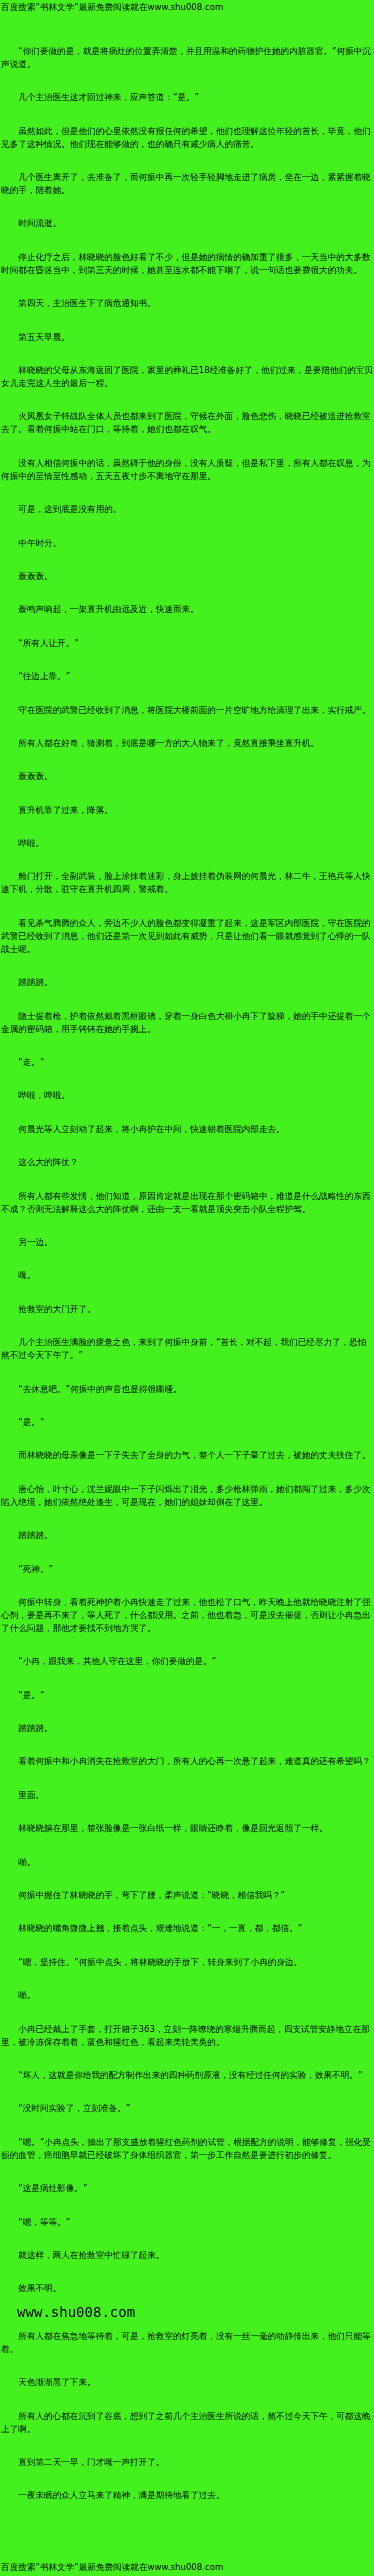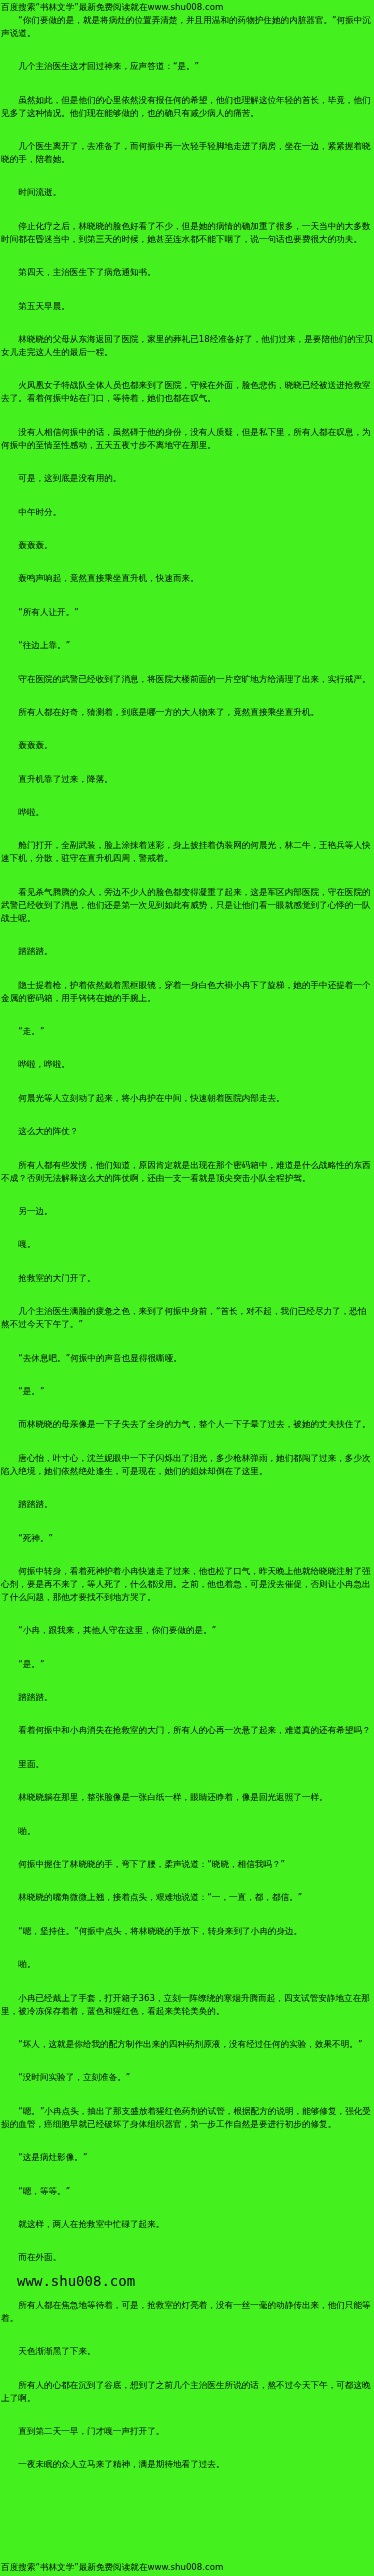--- a/index.html
+++ b/index.html
@@ -10,20 +10,21 @@
     font-size: 8.6px;
     width: 375px;
   }
   #page {
     width: 375px;
     min-height: 2576px;
     display: flex;
     flex-direction: column;
     box-sizing: border-box;
     overflow: hidden;
+    gap: 31px;
   }
   .promo {
     line-height: 11.8px;
     padding: 1.6px 1.1px 0.5px 1.1px;
     white-space: nowrap;
   }
   .promo.footer {
     margin-top: auto;
     padding-bottom: 2.1px;
   }
@@ -60,21 +61,21 @@
       <p class="para">时间流逝。</p>
       <p class="para">停止化疗之后，林晓晓的脸色好看了不少，但是她的病情的确加重了很多，一天当中的大多数时间都在昏迷当中，到第三天的时候，她甚至连水都不能下咽了，说一句话也要费很大的功夫。</p>
       <p class="para">第四天，主治医生下了病危通知书。</p>
       <p class="para">第五天早晨。</p>
       <p class="para">林晓晓的父母从东海返回了医院，家里的葬礼已18经准备好了，他们过来，是要陪他们的宝贝女儿走完这人生的最后一程。</p>
       <p class="para">火凤凰女子特战队全体人员也都来到了医院，守候在外面，脸色悲伤，晓晓已经被送进抢救室去了。看着何振中站在门口，等待着，她们也都在叹气。</p>
       <p class="para">没有人相信何振中的话，虽然碍于他的身份，没有人质疑，但是私下里，所有人都在叹息，为何振中的至情至性感动，五天五夜寸步不离地守在那里。</p>
       <p class="para">可是，这到底是没有用的。</p>
       <p class="para">中午时分。</p>
       <p class="para">轰轰轰。</p>
-      <p class="para">轰鸣声响起，竟然直接乘坐直升机，快速而来。</p>
+      <p class="para">轰鸣声响起，一架直升机由远及近，快速而来。</p>
       <p class="para">“所有人让开。”</p>
       <p class="para">“往边上靠。”</p>
       <p class="para">守在医院的武警已经收到了消息，将医院大楼前面的一片空旷地方给清理了出来，实行戒严。</p>
       <p class="para">所有人都在好奇，猜测着，到底是哪一方的大人物来了，竟然直接乘坐直升机。</p>
       <p class="para">轰轰轰。</p>
       <p class="para">直升机靠了过来，降落。</p>
       <p class="para">哗啦。</p>
       <p class="para">舱门打开，全副武装，脸上涂抹着迷彩，身上披挂着伪装网的何晨光，林二牛，王艳兵等人快速下机，分散，驻守在直升机四周，警戒着。</p>
       <p class="para">看见杀气腾腾的众人，旁边不少人的脸色都变得凝重了起来，这是军区内部医院，守在医院的武警已经收到了消息，他们还是第一次见到如此有威势，只是让他们看一眼就感觉到了心悸的一队战士呢。</p>
       <p class="para">踏踏踏。</p>
@@ -106,21 +107,21 @@
       <p class="para">林晓晓的嘴角微微上翘，接着点头，艰难地说道：“一，一直，都，都信。”</p>
       <p class="para">“嗯，坚持住。”何振中点头，将林晓晓的手放下，转身来到了小冉的身边。</p>
       <p class="para">啪。</p>
       <p class="para">小冉已经戴上了手套，打开箱子363，立刻一阵缭绕的寒烟升腾而起，四支试管安静地立在那里，被冷冻保存着着，蓝色和猩红色，看起来美轮美奂的。</p>
       <p class="para">“坏人，这就是你给我的配方制作出来的四种药剂原液，没有经过任何的实验，效果不明。”</p>
       <p class="para">“没时间实验了，立刻准备。”</p>
       <p class="para">“嗯。”小冉点头，抽出了那支盛放着猩红色药剂的试管，根据配方的说明，能够修复，强化受损的血管，癌细胞早就已经破坏了身体组织器官，第一步工作自然是要进行初步的修复。</p>
       <p class="para">“这是病灶影像。”</p>
       <p class="para">“嗯，等等。”</p>
       <p class="para">就这样，两人在抢救室中忙碌了起来。</p>
-      <p class="para">而在外面。</p>
+      <p class="para">效果不明。</p>
       <p class="para plain">www.shu008.com</p>
       <p class="para">所有人都在焦急地等待着，可是，抢救室的灯亮着，没有一丝一毫的动静传出来，他们只能等着。</p>
       <p class="para">天色渐渐黑了下来。</p>
       <p class="para">所有人的心都在沉到了谷底，想到了之前几个主治医生所说的话，熬不过今天下午，可都这晚上了啊。</p>
       <p class="para">直到第二天一早，门才嘎一声打开了。</p>
       <p class="para">一夜未眠的众人立马来了精神，满是期待地看了过去。</p>
     </div>
 
   <div class="promo footer">百度搜索“书林文学”最新免费阅读就在www.shu008.com</div>
 </div>

